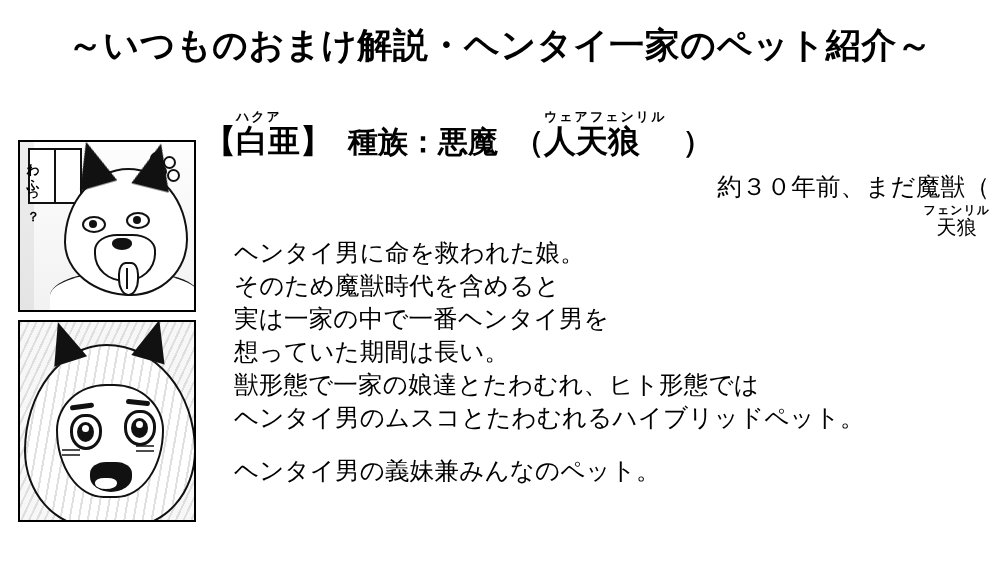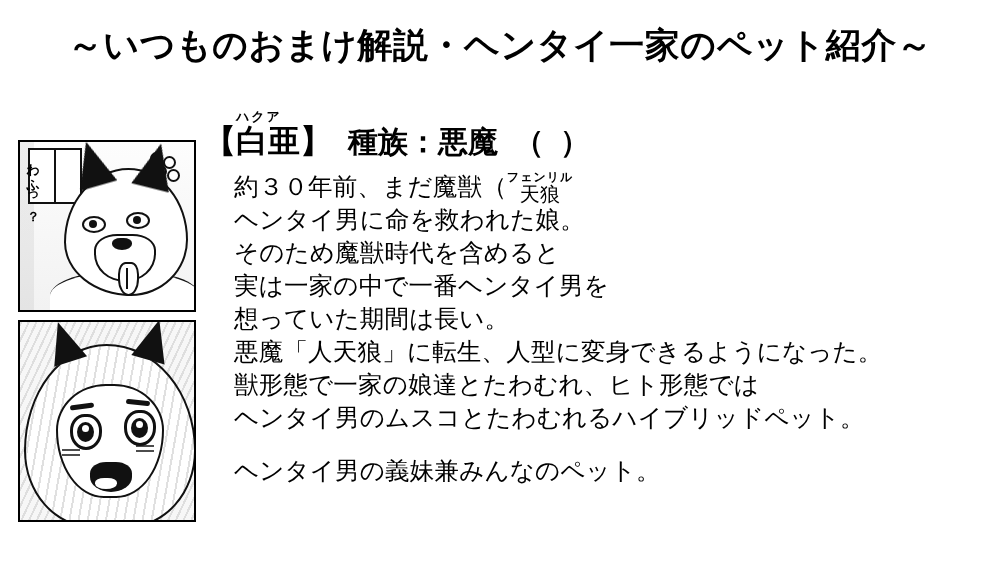--- a/index.html
+++ b/index.html
@@ -348,20 +348,21 @@
     font-size: 24.5px;
     line-height: 1.345;
     letter-spacing: 0.2px;
     font-weight: 500;
   }
   .body-line { white-space: nowrap; }
   .line-with-ruby {
     display: flex;
     align-items: flex-end;
     white-space: nowrap;
+    flex-direction: column;
   }
   .ruby-inline {
     display: inline-flex;
     flex-direction: column;
     align-items: center;
     line-height: 1;
   }
   .ruby-inline .ruby-text {
     font-size: 12px;
     font-weight: bold;
@@ -425,38 +426,41 @@
 
   <div class="heading-line">
     <span class="bracket">【</span>
     <span class="ruby-wrap">
       <span class="ruby-text">ハクア</span>
       <span class="ruby-base">白亜</span>
     </span>
     <span class="bracket">】</span>
     <span class="heading-rest">種族：悪魔</span>
     <span class="heading-rest">（</span>
+    <span class="ruby-wrap">
+      <span class="ruby-text">ウェアフェンリル</span>
+      <span class="ruby-base">人天狼</span>
+    </span>
     <span class="heading-rest">）</span>
   </div>
 
   <div class="body-block">
 
     <div class="line-with-ruby">
       <span>約３０年前、まだ魔獣（</span>
       <span class="ruby-inline">
         <span class="ruby-text">フェンリル</span>
         <span class="ruby-base">天狼</span>
       </span>
     </div>
 
     <div class="body-line">ヘンタイ男に命を救われた娘。</div>
     <div class="body-line">そのため魔獣時代を含めると</div>
     <div class="body-line">実は一家の中で一番ヘンタイ男を</div>
     <div class="body-line">想っていた期間は長い。</div>
-    <div class="body-line">悪魔「人天狼」に転生、人型に変身できるようになった。</div>
     <div class="body-line">獣形態で一家の娘達とたわむれ、ヒト形態では</div>
     <div class="body-line">ヘンタイ男のムスコとたわむれるハイブリッドペット。</div>
 
     <div class="spacer-line"></div>
 
     <div class="body-line">ヘンタイ男の義妹兼みんなのペット。</div>
   </div>
 
 </div>
 

